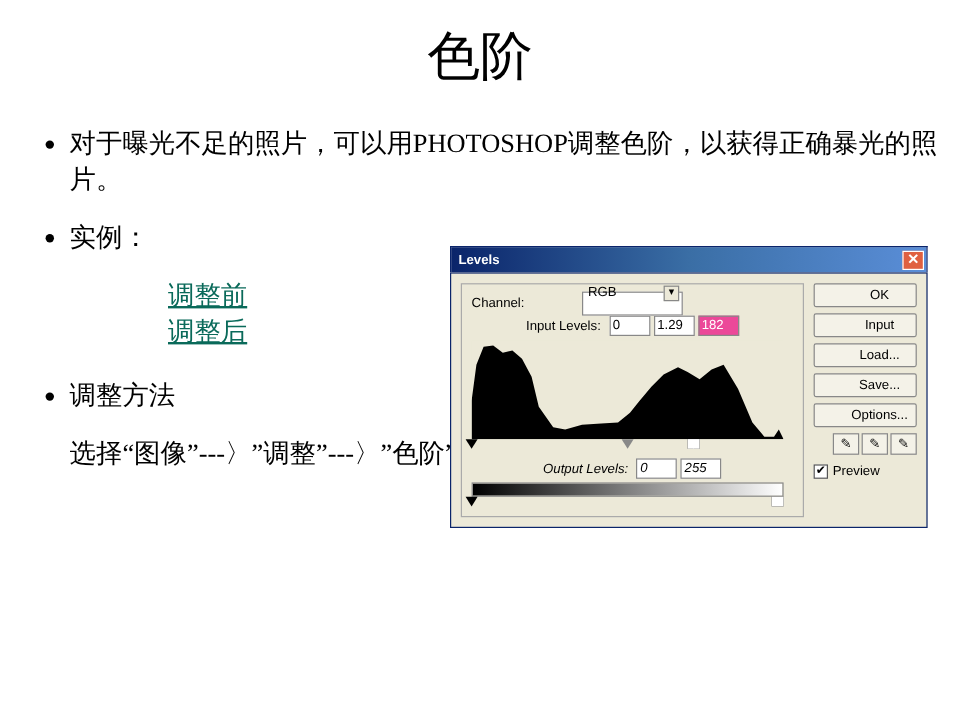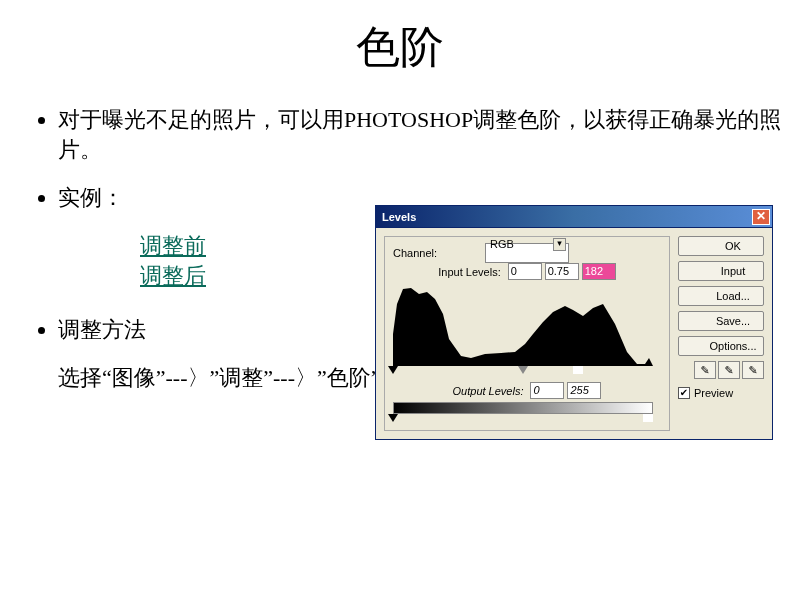--- a/index.html
+++ b/index.html
@@ -218,21 +218,21 @@
       <div class="row" style="justify-content:flex-start;gap:44px;">
         <span class="lbl">Channel:</span>
         <span class="sel">
           <span>RGB</span>
           <span class="caret">▾</span>
         </span>
       </div>
       <div class="row" style="justify-content:center; margin-top:0;">
         <span class="lbl">Input Levels:</span>
         <span class="inp">0</span>
-        <span class="inp">0.75</span>
+        <span class="inp">1.29</span>
         <span class="inp sel-hl">182</span>
       </div>
 
       <div class="histogram">
         <svg viewBox="0 0 260 82" preserveAspectRatio="none">
           <path d="M0,82 L0,50 L4,20 L10,5 L18,4 L26,10 L34,8 L42,15 L50,30 L56,55 L68,72 L78,74 L92,70 L108,69 L122,68 L132,60 L140,50 L150,38 L160,28 L172,22 L180,26 L190,32 L200,24 L210,20 L222,40 L234,68 L244,80 L252,80 L256,74 L260,82 Z" fill="#000"></path>
         </svg>
       </div>
       <div class="slider-tri">
         <div class="tri black"></div>

